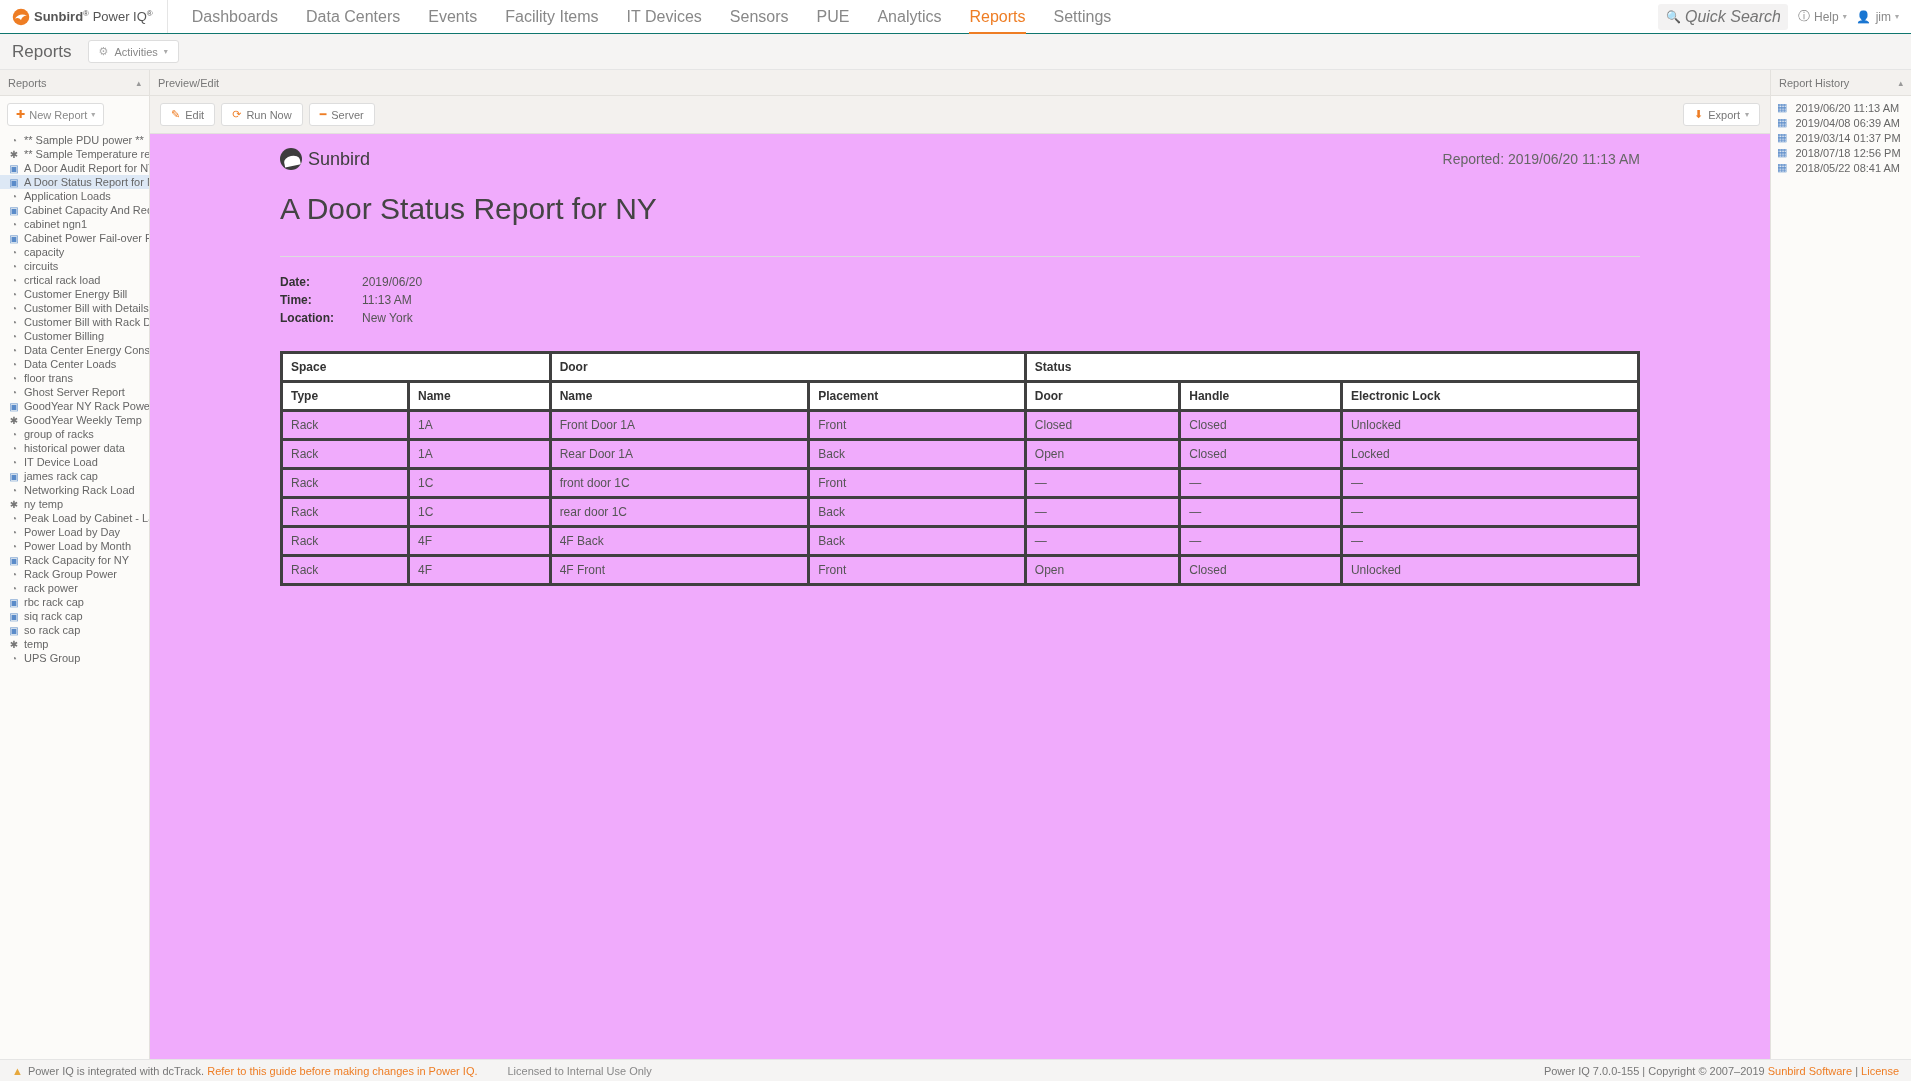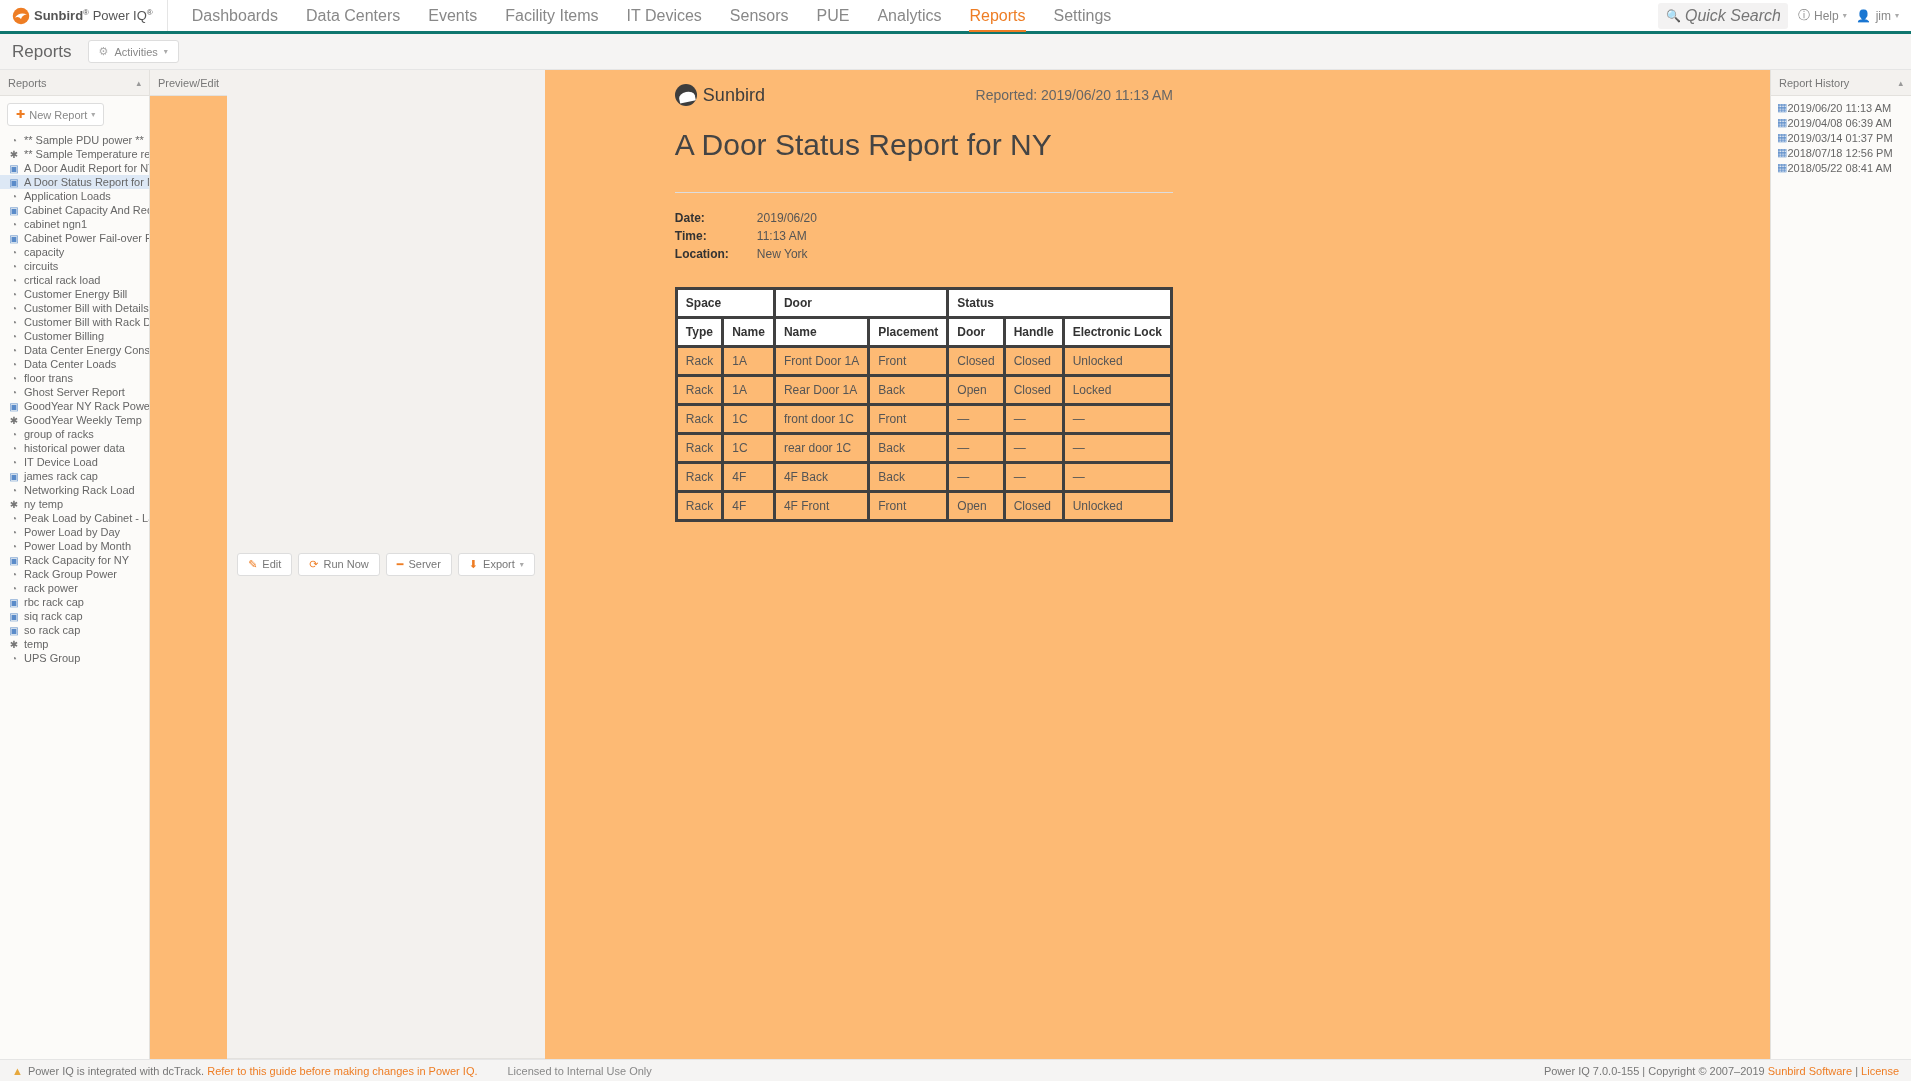--- a/index.html
+++ b/index.html
@@ -1,19 +1,19 @@
 <!DOCTYPE html>
 <html><head>
 <meta charset="utf-8">
 <style>
   * { box-sizing: border-box; margin: 0; padding: 0; }
   body { font-family: "Helvetica Neue", Arial, sans-serif; font-size: 12px; color: #555; background: #fff; overflow: hidden; }
   
   
-  .topnav { height: 34px; border-bottom: 3px solid #0f766e; display: flex; align-items: center; padding: 0 12px; }
+  .topnav { height: 34px; border-bottom: 1px solid #0f766e; display: flex; align-items: center; padding: 0 12px; }
   .brand { display: flex; align-items: center; gap: 4px; border-right: 1px solid #e5e5e5; height: 100%; padding-right: 14px; margin-right: 10px; }
   .brand-bird { width: 18px; height: 18px; }
   .brand-text { font-size: 13px; color: #555; }
   .brand-text sup { font-size: 8px; }
   .nav-links { display: flex; height: 100%; }
   .nav-link { padding: 0 14px; color: #888; display: flex; align-items: center; cursor: pointer; font-size: 16px; position: relative; }
   .nav-link.active { color: #ee7d24; }
   .nav-link.active::after { content: ""; position: absolute; bottom: -1px; left: 14px; right: 14px; height: 2px; background: #ee7d24; }
   .top-right { margin-left: auto; display: flex; align-items: center; gap: 10px; }
   .search-box { background: #f3f2f2; border-radius: 3px; padding: 4px 8px; display: flex; align-items: center; width: 130px; color: #aaa; }
@@ -40,21 +40,21 @@
   .tree { list-style:none; overflow:auto; font-size:11px; }
   .tree li { display:flex; align-items:center; gap:4px; padding:1px 6px 1px 8px; white-space:nowrap; overflow:hidden; cursor:pointer; color:#666; }
   .tree li.selected { background:#dde8f5; }
   .tree-icon { width:12px; height:12px; flex-shrink:0; display:inline-flex; align-items:center; justify-content:center; font-size:10px; color:#888; }
   .tree-icon.doc { color:#5a8bc9; }
   .tree-icon.gauge::before { content:"◔"; }
   .tree-icon.doc::before { content:"▣"; }
   .tree-icon.star::before { content:"✱"; color:#777; }
 
   
-  .center-panel { display:flex; flex-direction:row; background:#fdba74; border-right:1px solid #e3e1dd;}
+  .center-panel { display:flex; flex-direction:column; background:#f0abfc; border-right:1px solid #e3e1dd;}
   .center-toolbar { display:flex; align-items:center; padding:7px 10px; gap:6px; background:#f3f1ee; border-bottom:1px solid #e3e1dd;}
   .tbtn { border:1px solid #ddd; background:#fff; border-radius:3px; padding:4px 10px; display:flex; align-items:center; gap:5px; font-size:11px; color:#777; cursor:pointer;}
   .tbtn .ic { color:#ee7d24; font-size:11px; }
   .tbtn.export { margin-left:auto; }
   .report-body { padding:10px 130px 20px 130px; overflow:auto; }
   .report-logo-row { display:flex; justify-content:space-between; align-items:center; margin-bottom:22px; margin-top:4px;}
   .sb-logo { display:flex; align-items:center; gap:6px; color:#333;}
   .sb-bird { width:22px; height:22px; border-radius:50%; background:#3d3d3d; position:relative; overflow:hidden;}
   .sb-bird::after { content:""; position:absolute; left:4px; top:8px; width:16px; height:10px; background:#fff; border-radius:50% 50% 0 0; transform:rotate(-12deg);}
   .sb-name { font-size:18px; color:#3d3d3d; font-weight:400;}
@@ -69,21 +69,21 @@
   table.rpt { width:100%; border-collapse:collapse; margin-top:26px; font-size:12px; color:#555;}
   table.rpt th, table.rpt td { border:3px solid #404040; padding:6px 8px; text-align:left; }
   table.rpt thead th { font-weight:bold; color:#333; background:#fff;}
   table.rpt thead tr:first-child th { border-bottom:none;}
   .disclaimer { margin-top:14px; font-size:11px; color:#666;}
   .disclaimer b { color:#333; }
 
   
   .right-panel { background:#fcfbf9; }
   .history-list { list-style:none; padding:4px 6px; font-size:11px;}
-  .history-list li { display:flex; align-items:center; gap:0; cursor:pointer; color:#666; padding:1px 0;}
+  .history-list li { display:flex; align-items:center; gap:8px; cursor:pointer; color:#666; padding:1px 0;}
   .hist-ic::before { content:"▦"; color:#5a8bc9; font-size:11px;}
 
   
   .footer { height:22px; background:#f5f4f3; border-top:1px solid #e5e5e5; display:flex; align-items:center; padding:0 12px; font-size:11px; color:#777;}
   .footer .warn { color:#e6a83d; margin-right:5px;}
   .footer a { color:#ee7d24; text-decoration:none;}
   .footer .right { margin-left:auto;}
   .footer .center-lic { margin-left:30px; color:#888;}
 </style>
 </head>

